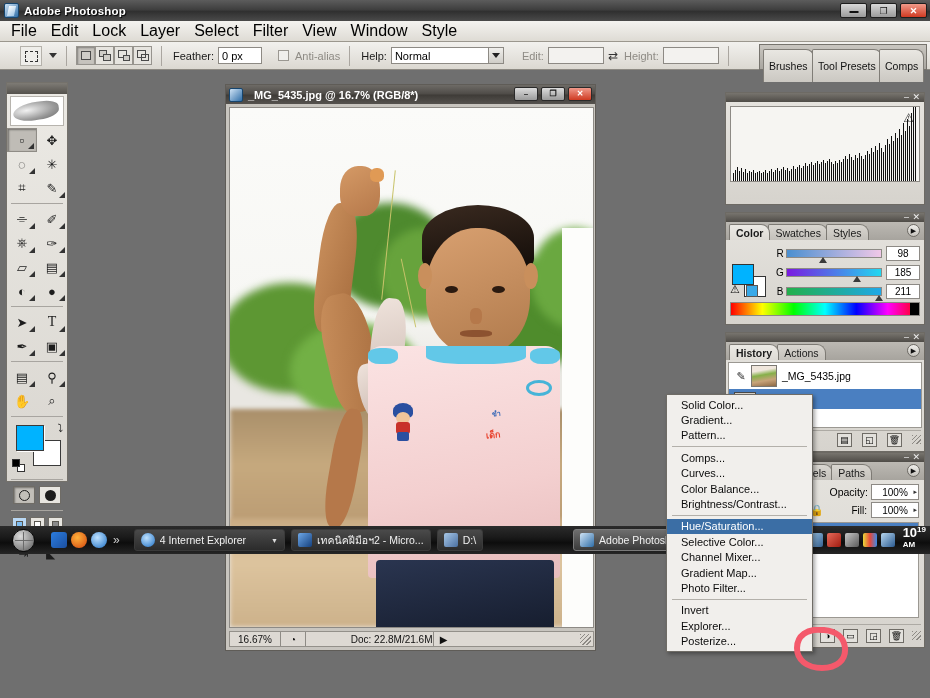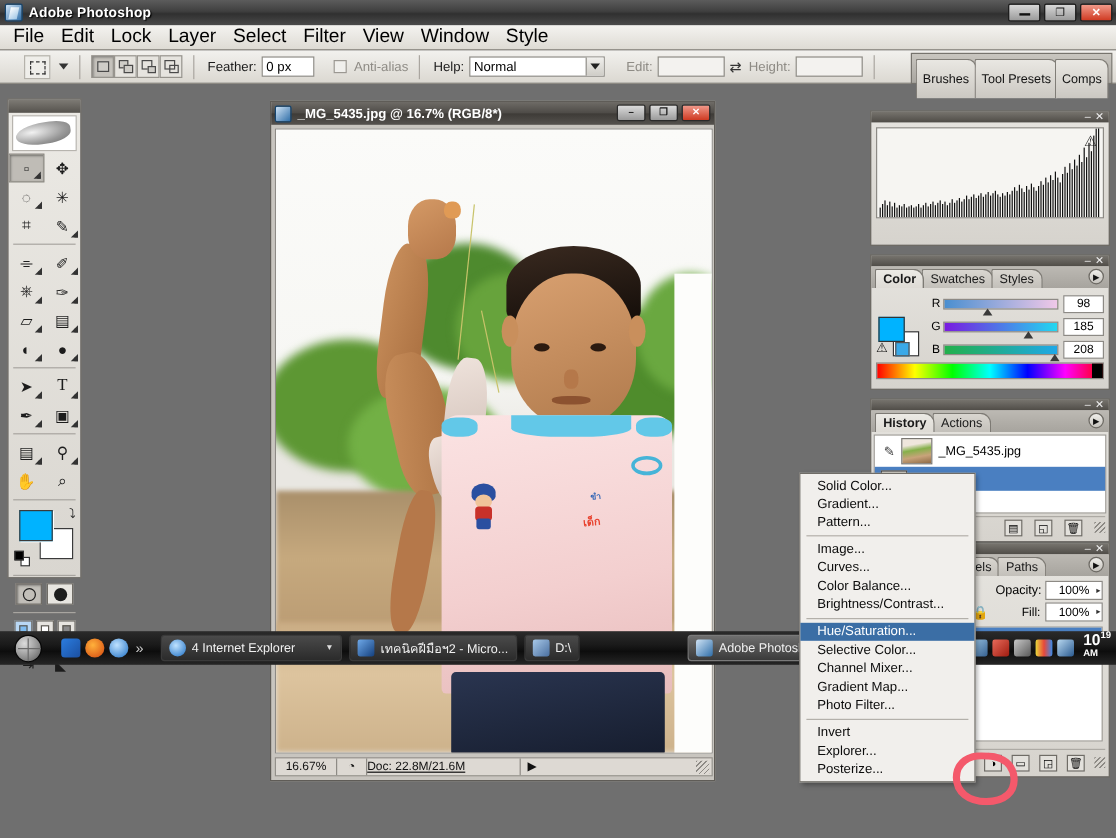--- a/index.html
+++ b/index.html
@@ -163,21 +163,21 @@
   .dwbtn.close i { color:#fff; font-weight:bold; }
   #doc-canvas { position:absolute; left:3px; top:22px; width:365px; height:521px;
     background:#ffffff; border:1px solid #8d8a85; overflow:hidden; }
   #doc-status { position:absolute; left:3px; bottom:3px; width:365px; height:16px;
     background:#ddd9d3; border:1px solid #93908a; display:flex; align-items:center;
     font-size:10px; color:#111; }
   #doc-status .z { width:50px; text-align:center; }
   #doc-status .sp { width:1px; height:14px; background:#8e8b85; }
   #doc-status .ic { width:24px; display:flex; align-items:center; justify-content:center;
     font-size:10px; }
-  #doc-status .doctxt { flex:1; text-align:left;text-decoration:underline; }
+  #doc-status .doctxt { flex:1; text-align:right; }
   #doc-status .play { width:20px; display:flex; align-items:center; justify-content:center;}
   #doc-status .grip { width:11px; height:11px; margin-right:2px;
     background: repeating-linear-gradient(135deg,#8d8a85 0 1px,transparent 1px 3px); }
 
   
   .photo { position:absolute; inset:0; }
   .sky { position:absolute; left:0; top:0; width:100%; height:100%;
     background: linear-gradient(180deg,#fbfbf9 0%,#f7f7f4 38%,#efeeea 46%,#e9e7e2 52%); }
   .tree { position:absolute; border-radius:50%; filter: blur(4px); }
   .water { position:absolute; left:0; top:58%; width:100%; height:24%;
@@ -774,21 +774,21 @@
         <span class="slider" style="background:linear-gradient(90deg,#7a1ae0,#22d8f0);">
           <span class="thumb" style="left:70%;"></span>
           </span>
         <span class="cval">185</span>
       </div>
       <div class="color-row">
         <span class="lbl">B</span>
         <span class="slider" style="background:linear-gradient(90deg,#22b04a,#1fa8e8);">
           <span class="thumb" style="left:94%;"></span>
           </span>
-        <span class="cval">208</span>
+        <span class="cval">211</span>
       </div>
       <div id="rampbar" style="margin-left:-44px;">
         <span class="blk"></span>
       </div>
     </div>
   </div>
 
   <div class="palette" id="pal-history">
     <div class="pal-grip">
       <span class="pmin">–</span>
@@ -875,21 +875,21 @@
       <span class="pbtn">🗑</span>
       <span class="grip" style="width:9px;height:9px;background:repeating-linear-gradient(135deg,#8d8a85 0 1px,transparent 1px 3px);"></span>
     </div>
   </div>
 
   <div id="ctxmenu">
     <div class="cmi">Solid Color...</div>
     <div class="cmi">Gradient...</div>
     <div class="cmi">Pattern...</div>
     <div class="cmsep"></div>
-    <div class="cmi">Image...</div>
+    <div class="cmi">Comps...</div>
     <div class="cmi">Curves...</div>
     <div class="cmi">Color Balance...</div>
     <div class="cmi">Brightness/Contrast...</div>
     <div class="cmsep"></div>
     <div class="cmi hl">Hue/Saturation...</div>
     <div class="cmi">Selective Color...</div>
     <div class="cmi">Channel Mixer...</div>
     <div class="cmi">Gradient Map...</div>
     <div class="cmi">Photo Filter...</div>
     <div class="cmsep"></div>

